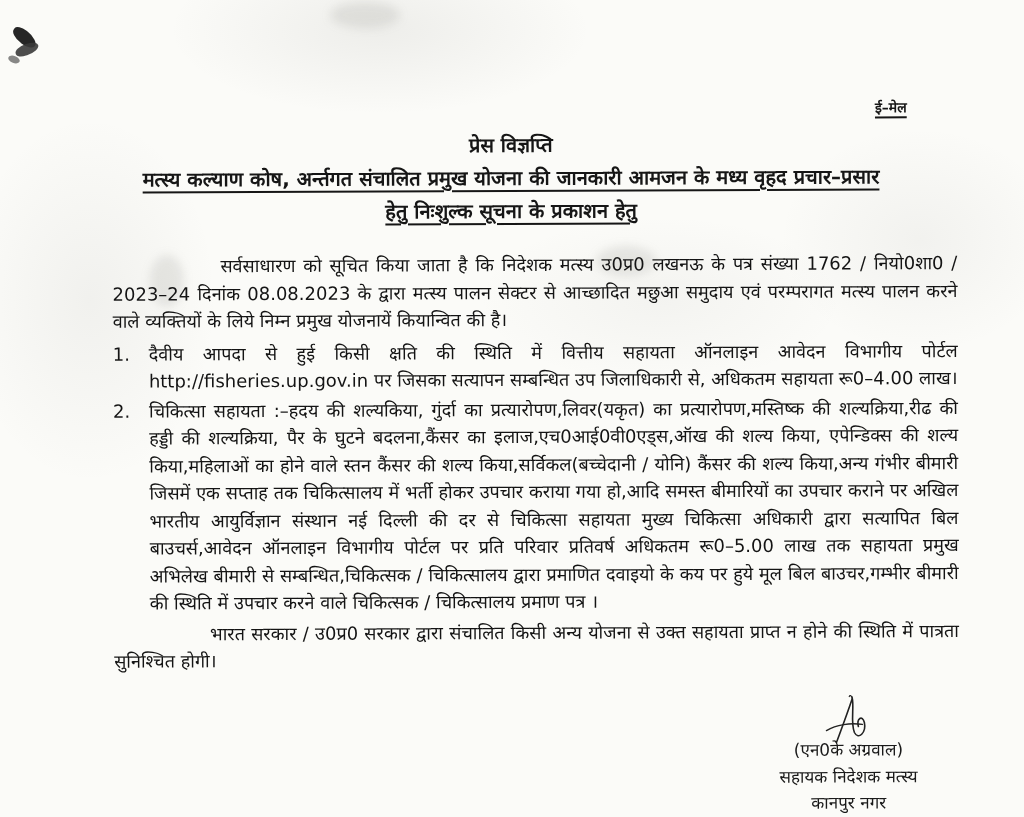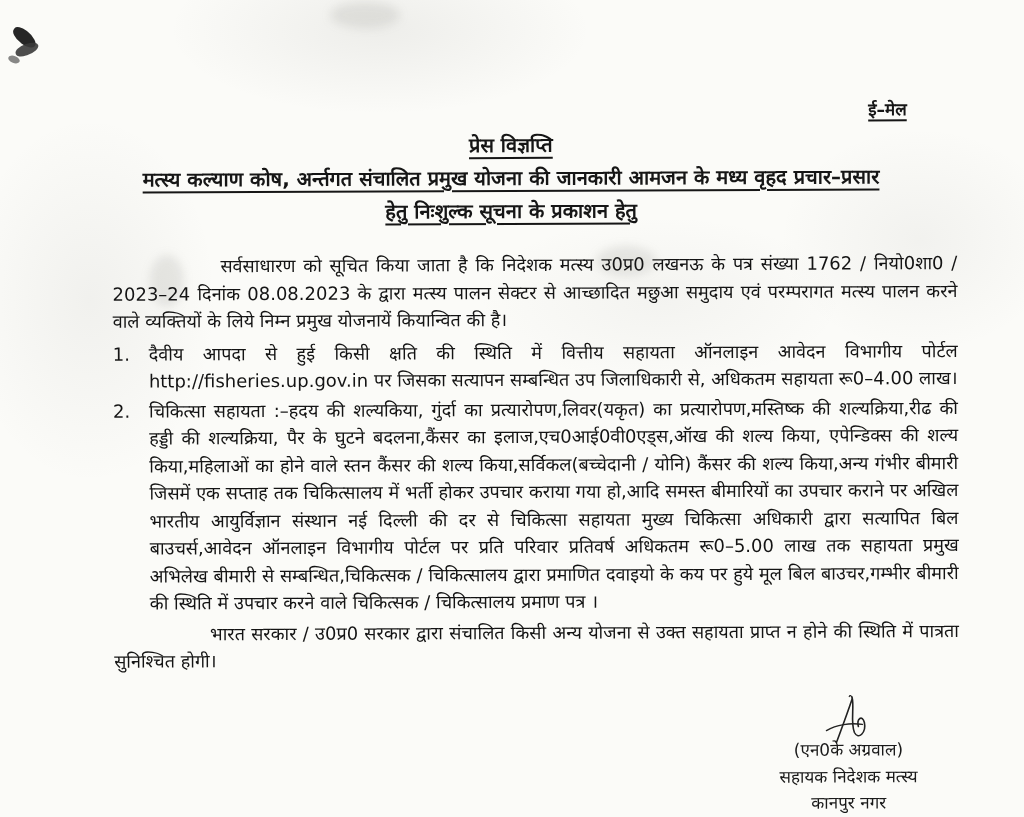--- a/index.html
+++ b/index.html
@@ -24,28 +24,28 @@
   .tilt{position:absolute;inset:0;transform:rotate(-0.25deg);}
 
   
   .artifact-a{position:absolute;left:11px;top:31px;width:27px;height:13px;background:#262626;border-radius:45% 60% 50% 55%;transform:rotate(38deg);} 
   .artifact-b{position:absolute;left:15px;top:44px;width:24px;height:11px;background:#3a3a3a;border-radius:55% 45% 60% 40%;transform:rotate(-18deg);opacity:.9;}
   .artifact-c{position:absolute;left:8px;top:56px;width:12px;height:7px;background:#555;border-radius:50%;transform:rotate(20deg);opacity:.7;}
   .smudge{position:absolute;background:rgba(110,110,105,.14);border-radius:50%;filter:blur(5px);}
 
   .email{
     position:absolute;top:99px;right:116px;
-    font-size:17px;font-weight:bold;
+    font-size:14px;font-weight:bold;
     text-decoration:underline;text-underline-offset:4px;text-decoration-thickness:1.5px;
   }
   .title{
     position:absolute;top:131px;left:0;right:0;
     text-align:center;font-size:20px;font-weight:bold;
   }
-  .title span{text-decoration:underline;text-underline-offset:5px;text-decoration-thickness:1.5px;}
+  .title span{text-underline-offset:5px;text-decoration-thickness:1.5px;}
   .heading{
     position:absolute;top:162px;left:48px;right:48px;
     text-align:center;font-size:20px;font-weight:bold;line-height:33px;
   }
   .heading span{text-decoration:underline;text-underline-offset:5px;text-decoration-thickness:1.5px;}
 
   .content{
     position:absolute;top:251px;left:113px;width:845px;
     font-size:18px;line-height:27.5px;color:#141414;
   }

